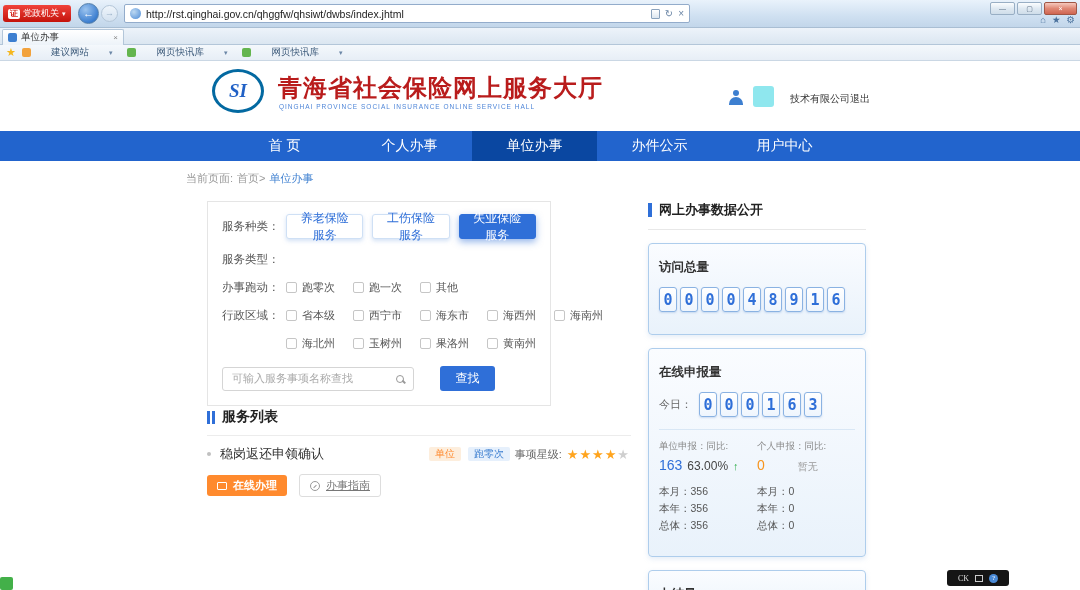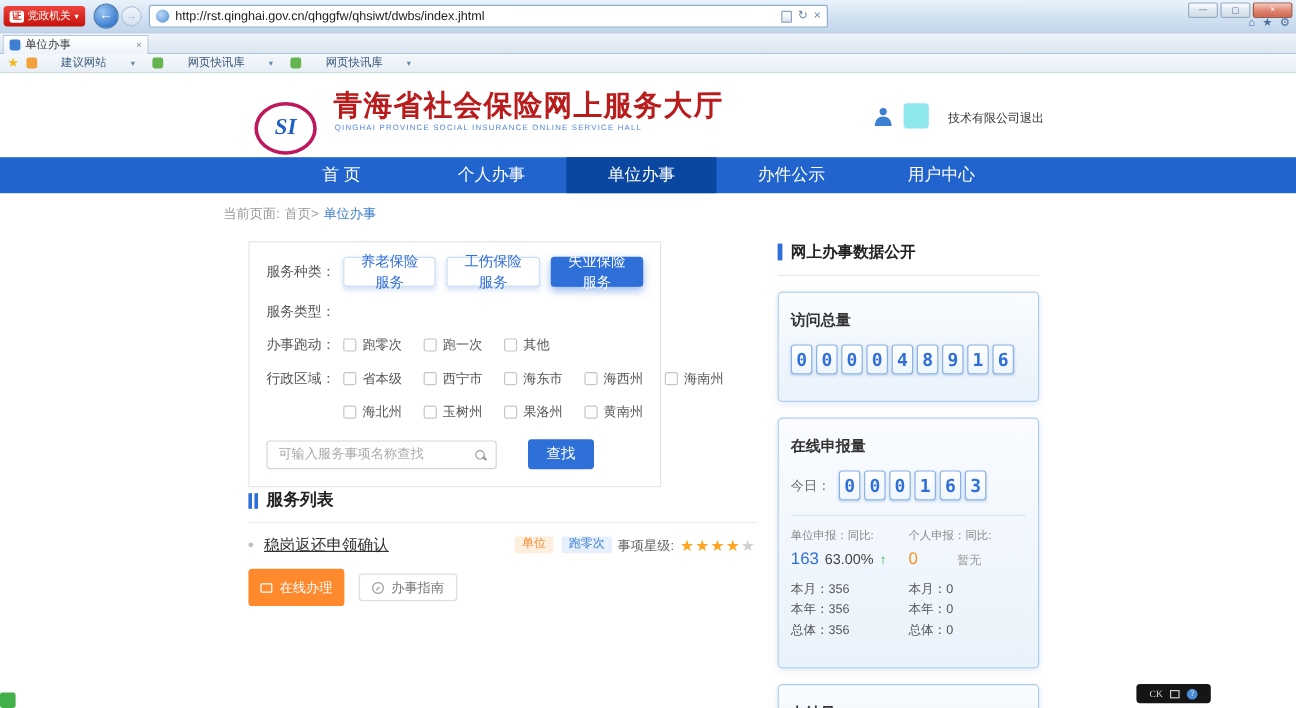--- a/index.html
+++ b/index.html
@@ -57,21 +57,21 @@
   .fav-item{display:inline-flex;align-items:center;gap:20px;cursor:pointer;}
   .fav-ico{width:9px;height:9px;border-radius:2px;flex:none;}
   .fav-item:nth-of-type(1) .fav-ico{background:#f2a23c;}
   .fav-item:nth-of-type(2) .fav-ico{background:#64b54e;}
   .fav-item:nth-of-type(3) .fav-ico{background:#64b54e;}
   .fav-item .caret{color:#6b86a6;}
 
   
   .page{position:absolute;top:61px;left:0;width:1080px;height:529px;background:#fff;overflow:hidden;}
 
-  .logo{position:absolute;left:212px;top:24px;width:52px;height:44px;border:3px solid #be185d;border-radius:50%;
+  .logo{position:absolute;left:212px;top:8px;width:52px;height:44px;border:3px solid #0369a1;border-radius:50%;
     display:flex;align-items:center;justify-content:center;background:#fff;}
   .logo-text{color:#2161c6;font-weight:bold;font-style:italic;font-size:19px;font-family:"Liberation Serif","DejaVu Serif",serif;}
   .site-title{position:absolute;left:278px;top:11px;font-size:24px;font-weight:bold;color:#b91c1c;letter-spacing:1px;white-space:nowrap;}
   .site-subtitle{position:absolute;left:279px;top:42px;font-size:6.5px;color:#4f86d8;letter-spacing:1px;white-space:nowrap;}
   .user-icon{position:absolute;left:729px;top:29px;width:14px;height:15px;}
   .user-icon .head{position:absolute;left:4px;top:0;width:6px;height:6px;border-radius:50%;background:#3d7fd0;}
   .user-icon .body{position:absolute;left:0;top:7px;width:14px;height:8px;border-radius:7px 7px 0 0;background:#3d7fd0;}
   .avatar{position:absolute;left:753px;top:25px;width:21px;height:21px;background:#8fe7ee;border-radius:3px;}
   .company{position:absolute;left:790px;top:31px;font-size:10px;color:#333;white-space:nowrap;}
   .logout{position:absolute;left:850px;top:31px;font-size:10px;color:#333;cursor:pointer;}
@@ -105,38 +105,38 @@
 
   .list-header{position:absolute;top:347px;left:207px;width:424px;display:flex;align-items:center;gap:7px;
     padding-bottom:9px;border-bottom:1px solid #ececec;}
   .bars{display:flex;gap:2px;}
   .bars i{display:block;width:3px;height:13px;background:#2f6fd8;}
   .list-title{font-size:14px;font-weight:bold;color:#222;}
 
   .service-item{position:absolute;top:384px;left:207px;width:424px;}
   .svc-row1{position:relative;height:18px;display:flex;align-items:center;}
   .dot{width:4px;height:4px;border-radius:50%;background:#c0c0c0;margin-right:9px;flex:none;}
-  .svc-name{font-size:13px;color:#333;cursor:pointer;text-decoration:underline;}
+  .svc-name{font-size:13px;color:#333;cursor:pointer;}
   .svc-tags{position:absolute;left:222px;display:flex;gap:7px;}
   .tag{font-size:10px;padding:2px 6px;border-radius:2px;line-height:1;}
   .tag-orange{color:#ff8a2e;background:#fdeedd;}
   .tag-blue{color:#3d7fd0;background:#e6f0fc;}
   .star-group{position:absolute;right:2px;display:flex;align-items:center;gap:5px;}
   .star-label{font-size:11px;color:#666;}
   .stars{display:flex;gap:1px;}
   .star{font-size:13px;line-height:1;}
   .star::before{content:"★";}
   .star.on{color:#ffa41d;}
   .star.off{color:#cfcfcf;}
   .svc-row2{margin-top:11px;display:flex;align-items:center;gap:12px;}
-  .btn-online{display:inline-flex;align-items:center;gap:6px;height:31px;padding:0 10px;background:#ff8a2e;color:#fff;
-    font-size:11px;border:none;border-radius:3px;cursor:pointer;font-family:inherit;}
+  .btn-online{display:inline-flex;align-items:center;gap:6px;height:21px;padding:0 10px;background:#ff8a2e;color:#fff;
+    font-size:11px;border:none;border-radius:3px;cursor:pointer;font-family:inherit;font-weight:bold;}
   .ico-screen{width:10px;height:8px;border:1px solid #fff;border-radius:1px;flex:none;}
   .btn-guide{display:inline-flex;align-items:center;gap:6px;height:23px;padding:0 10px;background:#fff;color:#777;
-    font-size:11px;border:1px solid #ddd;border-radius:3px;cursor:pointer;font-family:inherit;}
+    font-size:11px;border:1px solid #ddd;border-radius:3px;cursor:pointer;font-family:inherit;text-decoration:underline;}
   .ico-guide{position:relative;width:10px;height:10px;border:1px solid #999;border-radius:50%;flex:none;}
   .ico-guide::after{content:"";position:absolute;left:2px;top:4px;width:4px;height:1px;background:#999;transform:rotate(-45deg);}
 
   
   .sidebar{position:absolute;top:140px;left:648px;width:218px;}
   .sb-header{display:flex;align-items:center;gap:7px;padding-bottom:10px;border-bottom:1px solid #e8e8e8;}
   .sb-bar{width:4px;height:14px;background:#2f6fd8;}
   .sb-title{font-size:13px;font-weight:bold;color:#222;}
   .stat-box{margin-top:13px;border:1px solid #aecdec;border-radius:4px;
     background:linear-gradient(180deg,#fafcff,#e9f2fb);padding:15px 10px 22px;box-shadow:0 2px 5px rgba(150,185,225,.25);}

